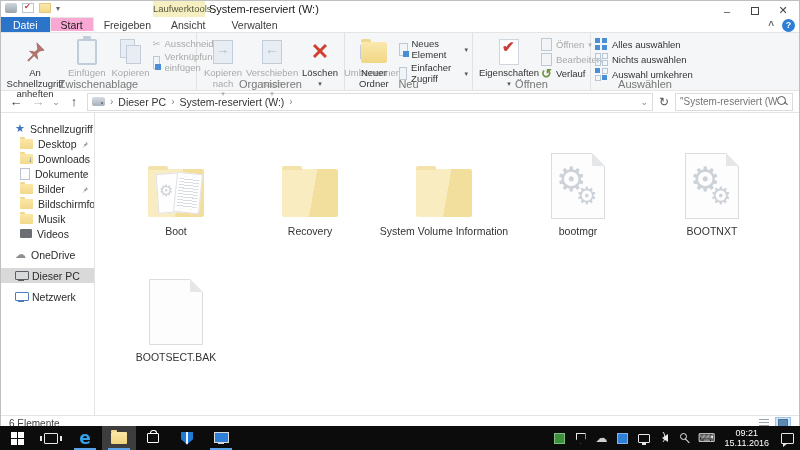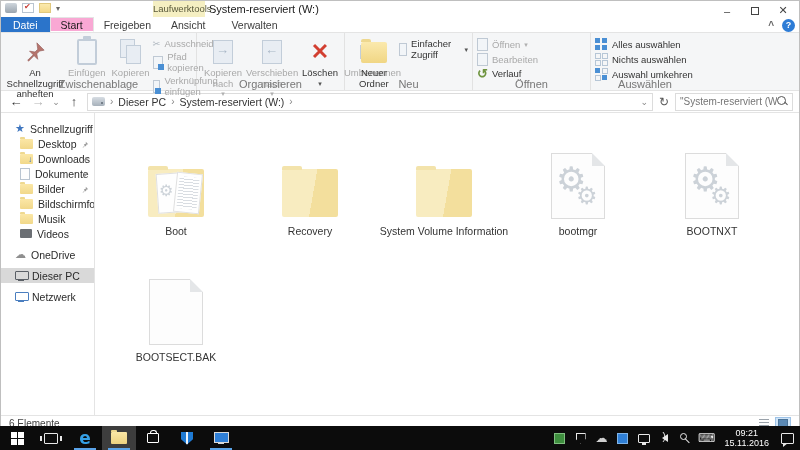--- a/index.html
+++ b/index.html
@@ -227,24 +227,20 @@
           </span>
         <span>Kopieren</span>
       </div>
       <div class="rsmallcol">
         <div class="rsmall gray">
           <span style="color:#b0b8c0;">✂</span>
           <span>Ausschneiden</span>
         </div>
         <div class="rsmall gray">
           <span class="minidoc"></span>
-          <span>Pfad kopieren</span>
-        </div>
-        <div class="rsmall gray">
-          <span class="minidoc"></span>
           <span>Verknüpfung einfügen</span>
         </div>
       </div>
       <div class="rgroup-label">Zwischenablage</div>
     </div>
 
     <div class="rgroup" style="width:148px;">
       <div class="rbig gray" style="max-width:50px;">
         <span class="bigico">
             <span class="movedoc copy"></span>
@@ -276,30 +272,42 @@
     </div>
 
     <div class="rgroup" style="width:128px;">
       <div class="rbig">
         <span class="bigico">
             <span class="bigfolder"></span>
           </span>
         <span>Neuer Ordner</span>
       </div>
       <div class="rsmallcol">
+        <div class="rsmall">
+          <span class="minidoc"></span>
+          <span>Neues Element</span>
+          <span class="drop">▾</span>
+        </div>
         <div class="rsmall">
           <span class="minidoc plain"></span>
           <span>Einfacher Zugriff</span>
           <span class="drop">▾</span>
         </div>
       </div>
       <div class="rgroup-label">Neu</div>
     </div>
 
     <div class="rgroup" style="width:118px;">
+      <div class="rbig">
+        <span class="bigico">
+            <span class="propdoc"></span>
+          </span>
+        <span>Eigenschaften</span>
+        <span class="drop">▾</span>
+      </div>
       <div class="rsmallcol">
         <div class="rsmall gray">
           <span class="minidoc plain"></span>
           <span>Öffnen</span>
           <span class="drop">▾</span>
         </div>
         <div class="rsmall gray">
           <span class="minidoc plain"></span>
           <span>Bearbeiten</span>
         </div>

